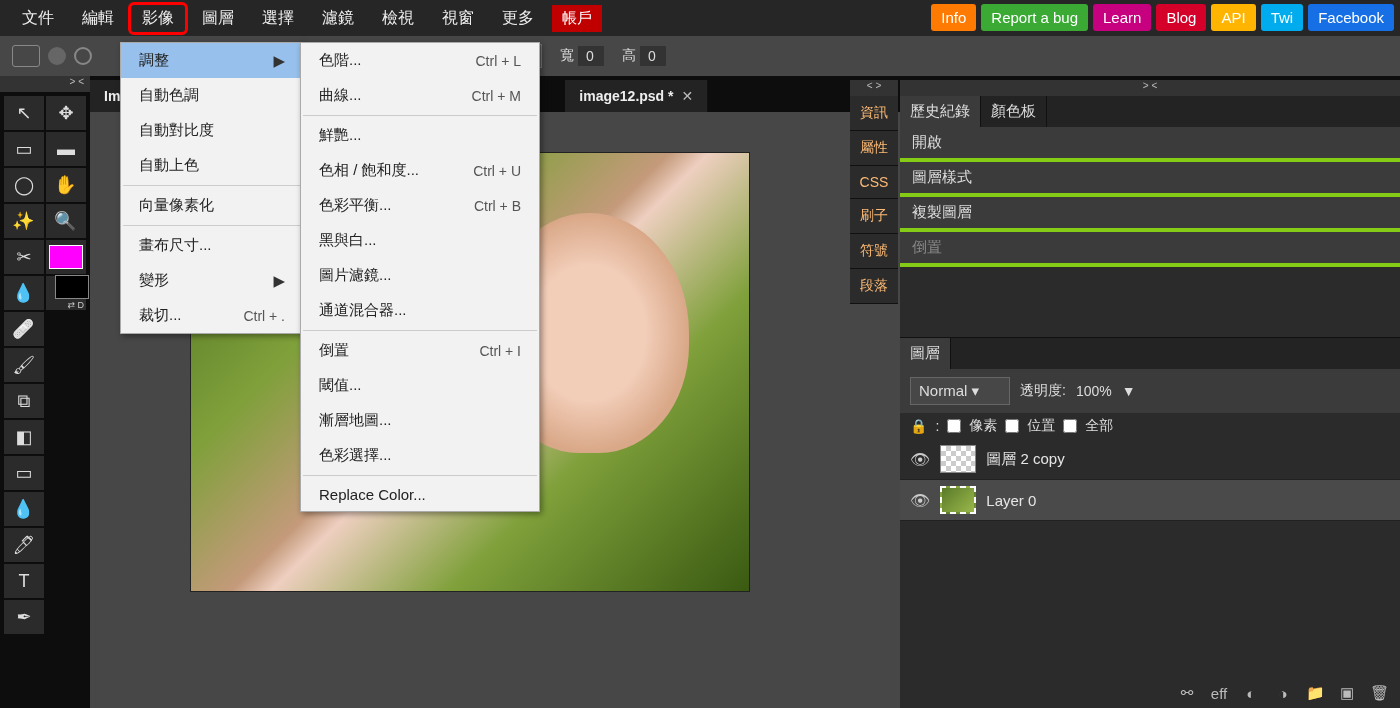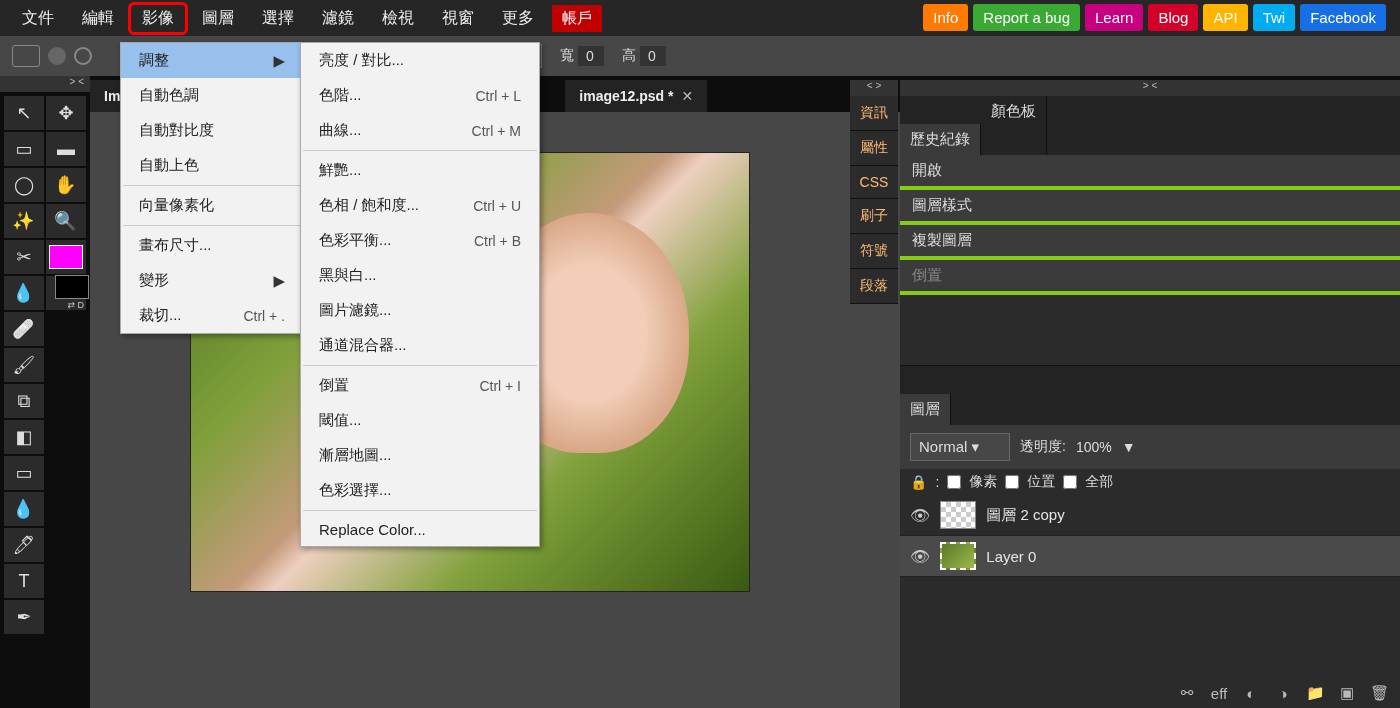--- a/index.html
+++ b/index.html
@@ -3,21 +3,21 @@
 <meta charset="utf-8">
 <style>
 * { margin: 0; padding: 0; box-sizing: border-box; font-family: Arial, "Microsoft JhengHei", sans-serif; }
 body { background: #0d0d0d; width: 1400px; height: 708px; overflow: hidden; color: #ddd; font-size: 14px; position: relative; }
 
 
 .menubar { height: 36px; background: #262626; display: flex; align-items: center; padding: 0 8px; position: relative; }
 .menu-item { padding: 6px 14px; color: #eee; font-size: 16px; cursor: pointer; }
 .menu-item.highlighted { border: 3px solid #ff0000; border-radius: 6px; padding: 3px 11px; }
 .menu-account { background: #c00000; color: #fff; padding: 4px 10px; margin-left: 4px; font-size: 15px; }
-.ext-links { position: absolute; right: 14px; top: 4px; display: flex; gap: 5px; }
+.ext-links { position: absolute; right: 6px; top: 4px; display: flex; gap: 5px; }
 .ext-btn { color: #fff; padding: 5px 10px; border-radius: 3px; font-size: 15px; border: none; }
 .ext-info { background: #ff7a00; }
 .ext-report { background: #3aaa35; }
 .ext-learn { background: #c6007e; }
 .ext-blog { background: #d4002a; }
 .ext-api { background: #ffb400; }
 .ext-twi { background: #00aced; }
 .ext-fb { background: #166fe5; }
 
 
@@ -58,21 +58,21 @@
 
 
 .right-collapse { position: absolute; right: 502px; top: 80px; width: 48px; }
 .rc-hdr { height: 16px; background: #333; text-align: center; font-size: 10px; color: #bbb; }
 .rc-tab { background: #2b2b2b; color: #fdba74; padding: 8px 6px; text-align: center; font-size: 14px; border-bottom: 1px solid #111; }
 
 .panels { position: absolute; right: 0; top: 80px; width: 500px; bottom: 0; background: #2b2b2b; }
 .pn-hdr { height: 16px; background: #333; text-align: center; font-size: 10px; color: #bbb; }
 .pn-tabs { display: flex; background: #232323; }
 .pn-tab { padding: 6px 10px; color: #ddd; border-right: 1px solid #111; font-size: 15px; }
-.pn-tab.active { background: #3b3b3b; margin-top: 28px; }
+.pn-tab.active { background: #3b3b3b; }
 .hist-list { background: #3b3b3b; }
 .hist-item { padding: 6px 12px; color: #ddd; border-bottom: 4px solid #84cc16; font-size: 15px; }
 .hist-item.dim { color: #888; }
 
 .lay-section { margin-top: 70px; }
 .lay-tabs { display: flex; background: #232323; border-top: 1px solid #111; }
 .lay-ctrl { display: flex; align-items: center; gap: 10px; padding: 8px 10px; background: #3b3b3b; }
 .lay-sel { background: #474747; border: 1px solid #666; color: #ddd; padding: 4px 30px 4px 8px; font-size: 15px; }
 .lay-lock { display: flex; align-items: center; gap: 8px; padding: 4px 10px; color: #ddd; }
 .lay-row { display: flex; align-items: center; gap: 10px; padding: 6px 10px; border-bottom: 1px solid #222; }
@@ -213,23 +213,20 @@
       <span class="arrow">▶</span>
     </div>
     <div class="sm-row">
       <span>裁切...</span>
       <span class="sc">Ctrl + .</span>
     </div>
   </div>
 
 <div class="submenu2" id="sm2">
     <div class="sm-row">
-      <span>亮度 / 對比...</span>
-    </div>
-    <div class="sm-row">
       <span>色階...</span>
       <span class="sc">Ctrl + L</span>
     </div>
     <div class="sm-row">
       <span>曲線...</span>
       <span class="sc">Ctrl + M</span>
     </div>
     <div class="sm-sep"></div>
     <div class="sm-row">
       <span>鮮艷...</span>

